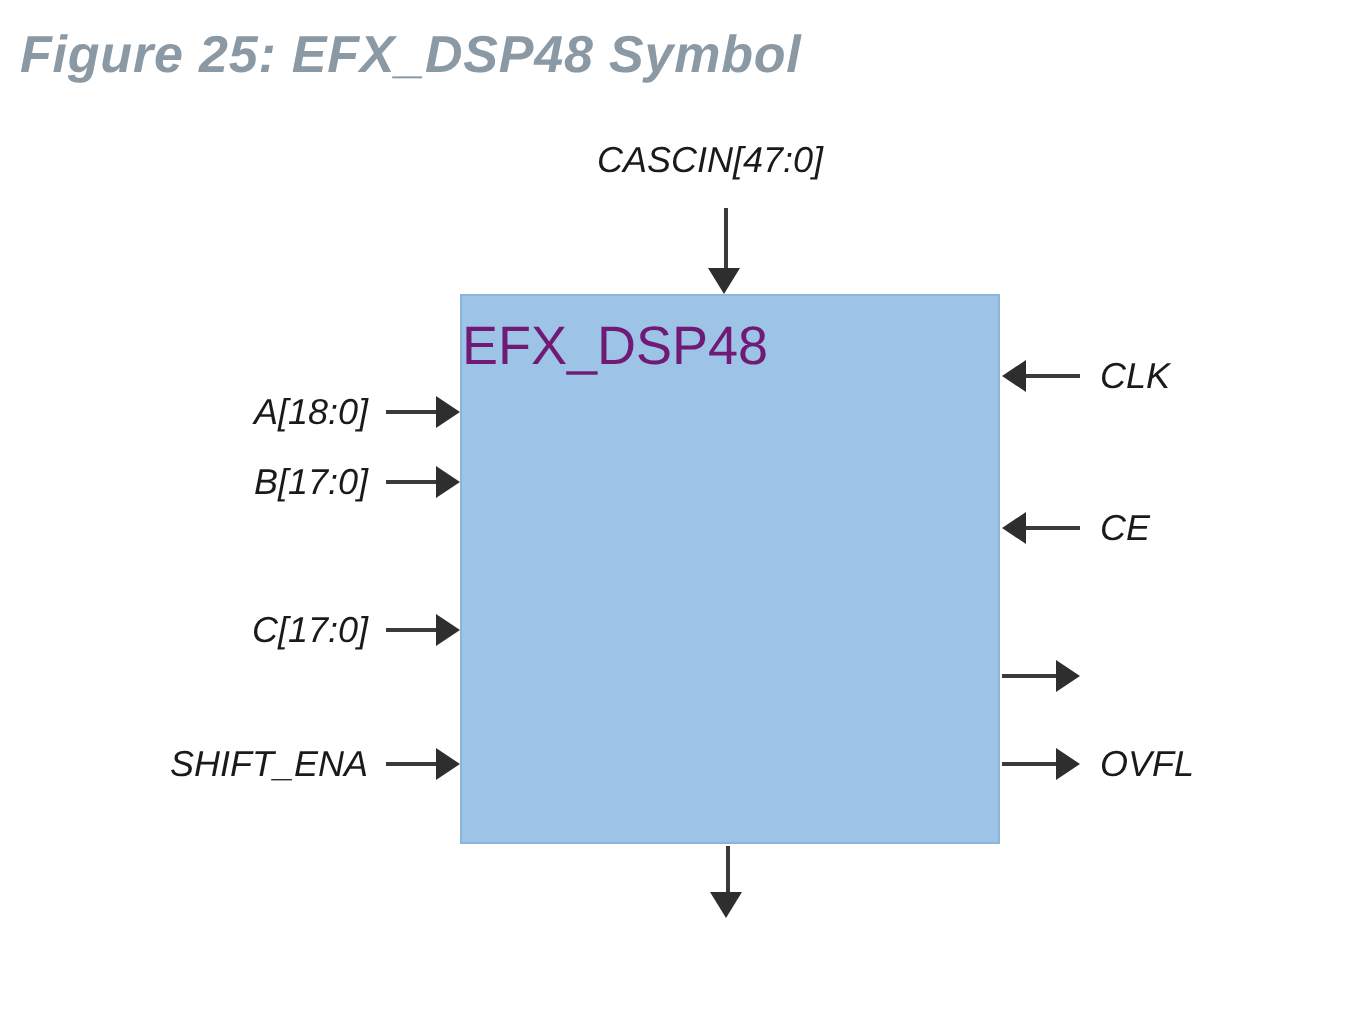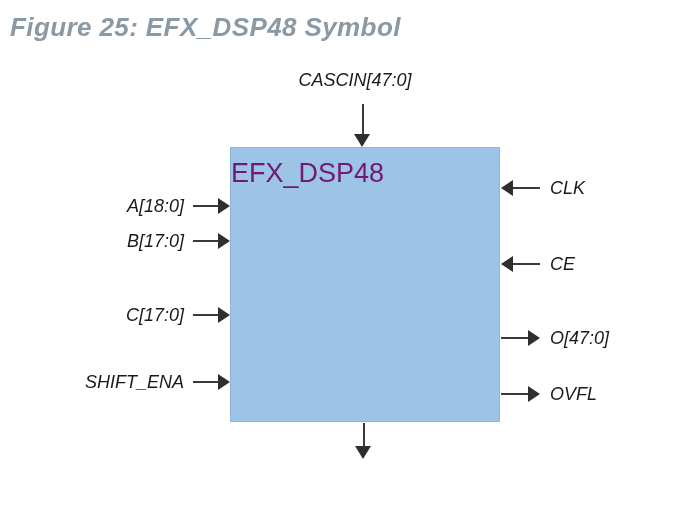--- a/index.html
+++ b/index.html
@@ -159,23 +159,22 @@
   </div>
   <div class="row" style="top:249px;">
     <span class="head-left" style="left:501px;"></span>
     <span class="h-shaft" style="left:513px; width:27px;"></span>
     <span class="port-label right-label">CE</span>
   </div>
 
   <div class="row" style="top:323px;">
     <span class="h-shaft" style="left:501px; width:27px;"></span>
     <span class="head-right" style="left:528px;"></span>
-    <span class="port-label right-label">O[47:0]</span>
   </div>
-  <div class="row" style="top:367px;margin-top:12px;">
+  <div class="row" style="top:367px;">
     <span class="h-shaft" style="left:501px; width:27px;"></span>
     <span class="head-right" style="left:528px;"></span>
     <span class="port-label right-label">OVFL</span>
   </div>
 
   <span class="v-shaft" style="left:363px; top:423px; height:24px;"></span>
   <span class="head-down" style="left:355px; top:446px;"></span>
 
 </div>
 

